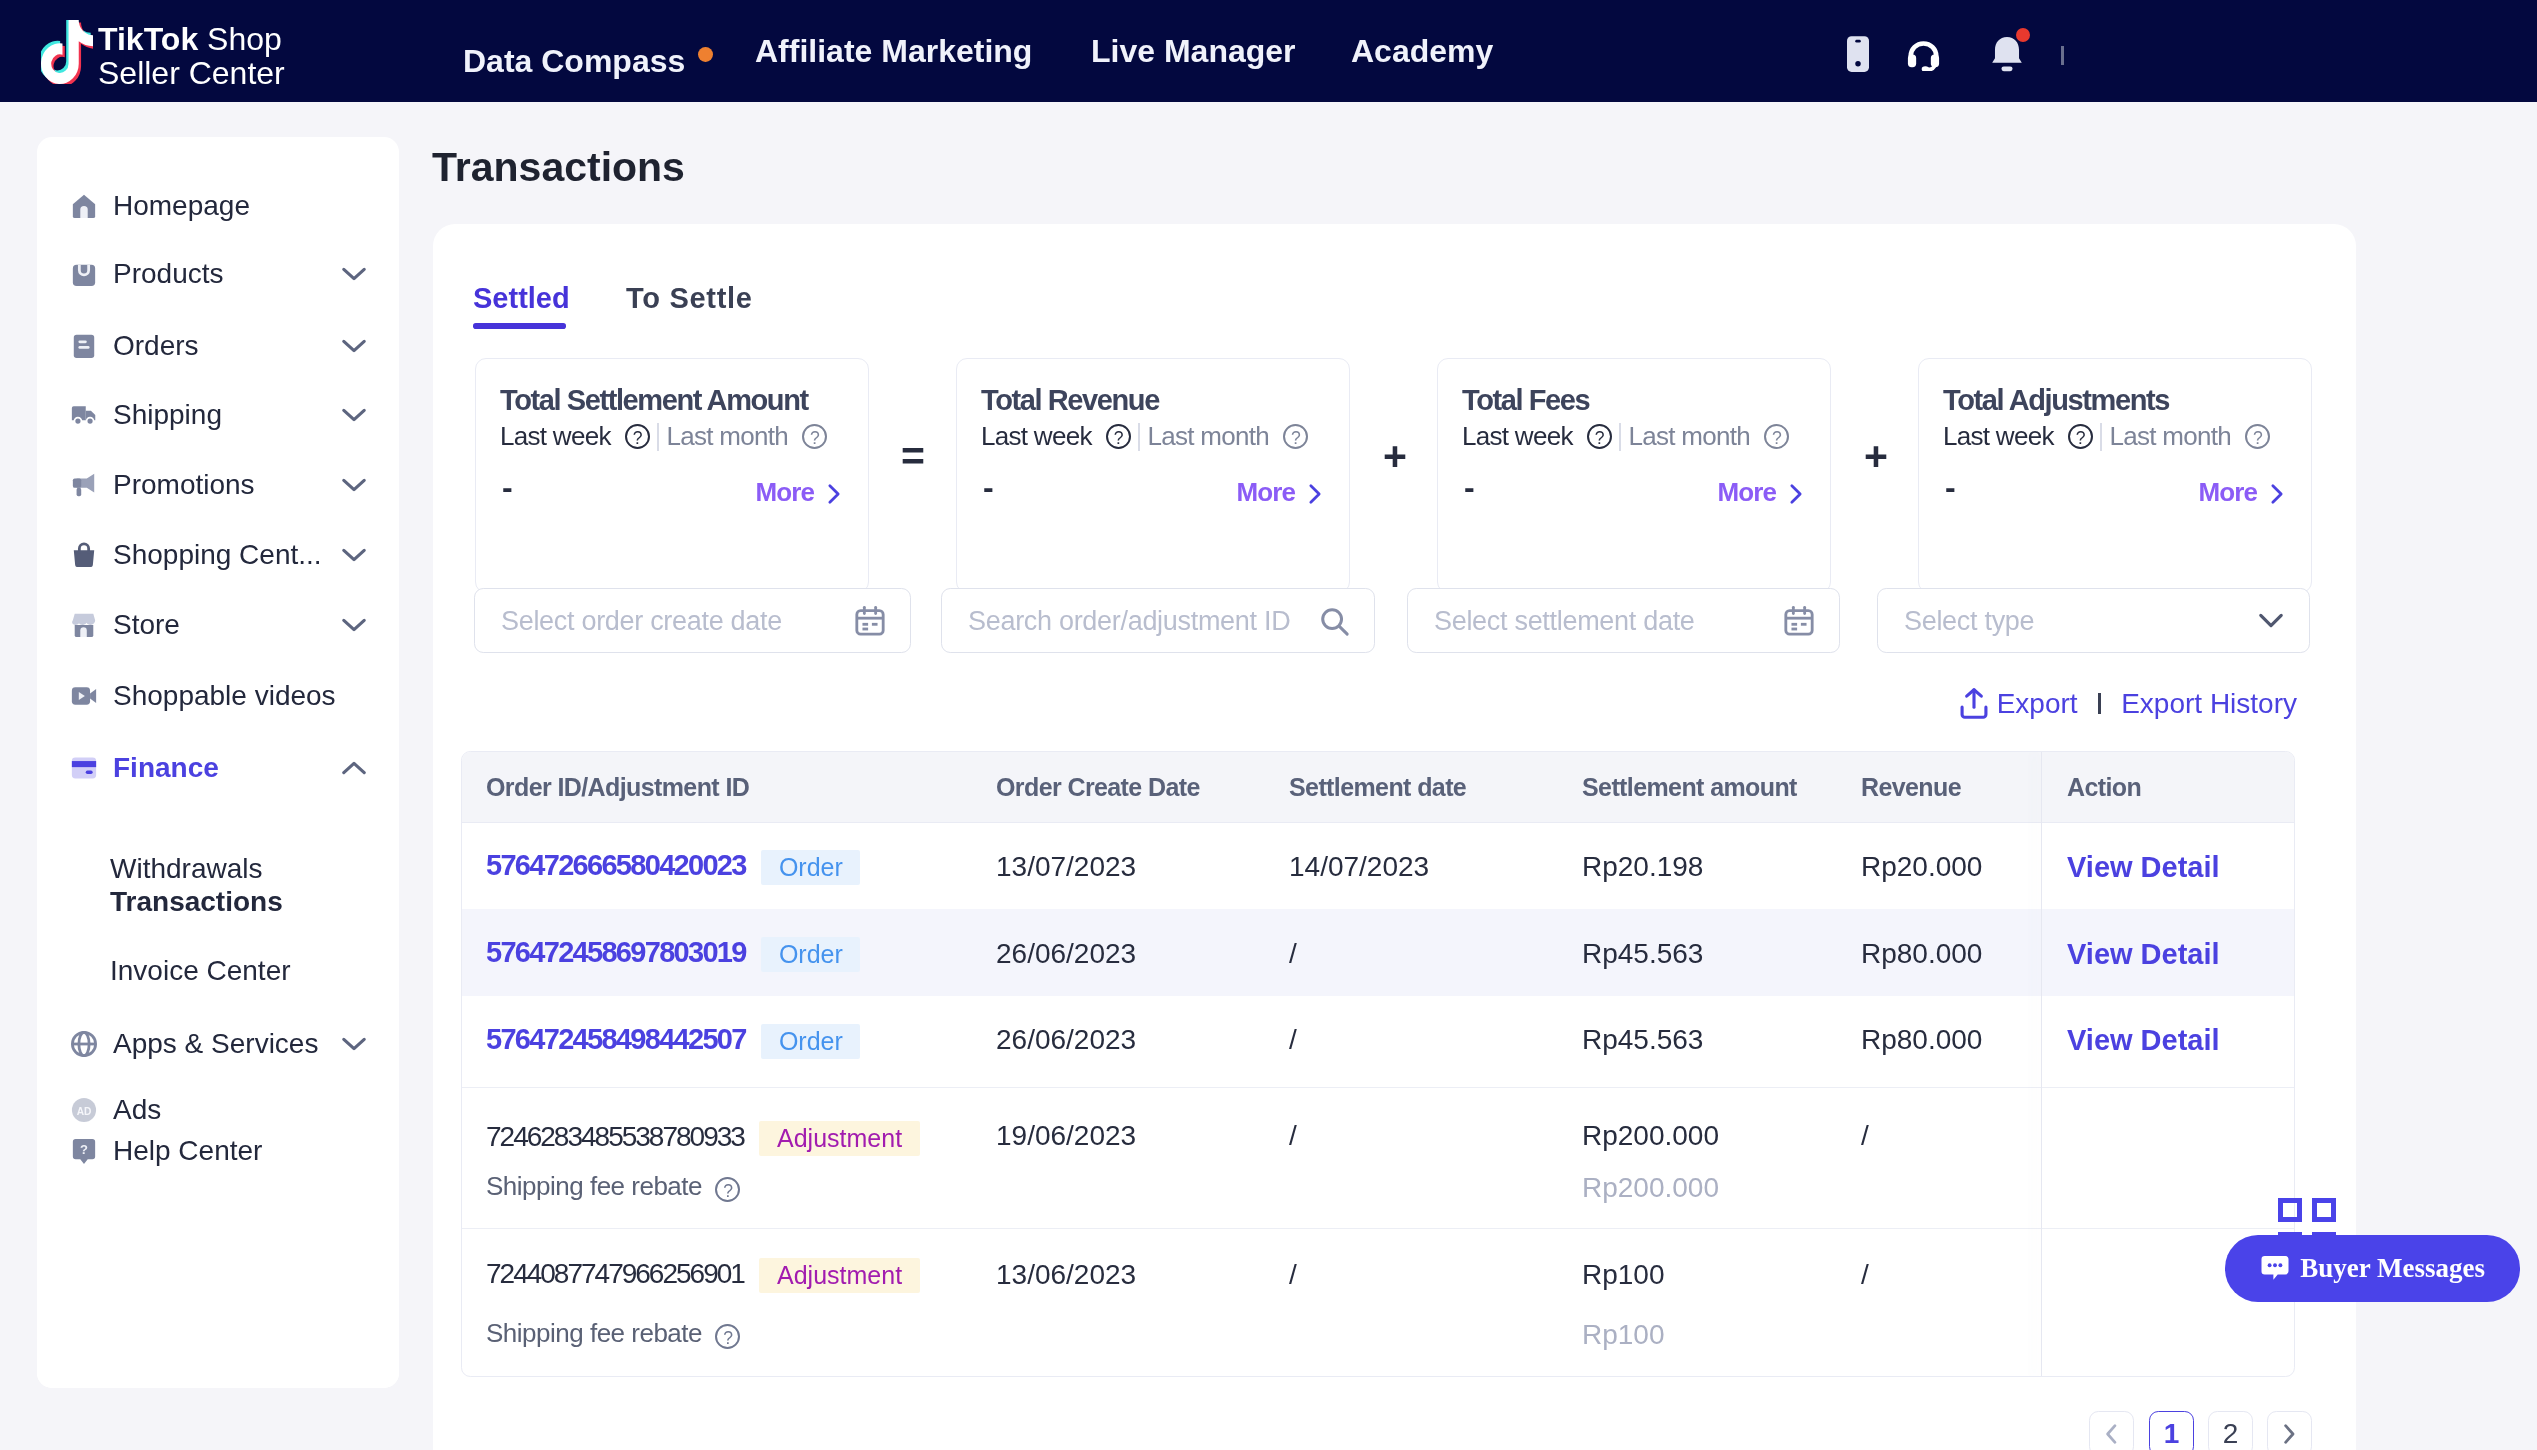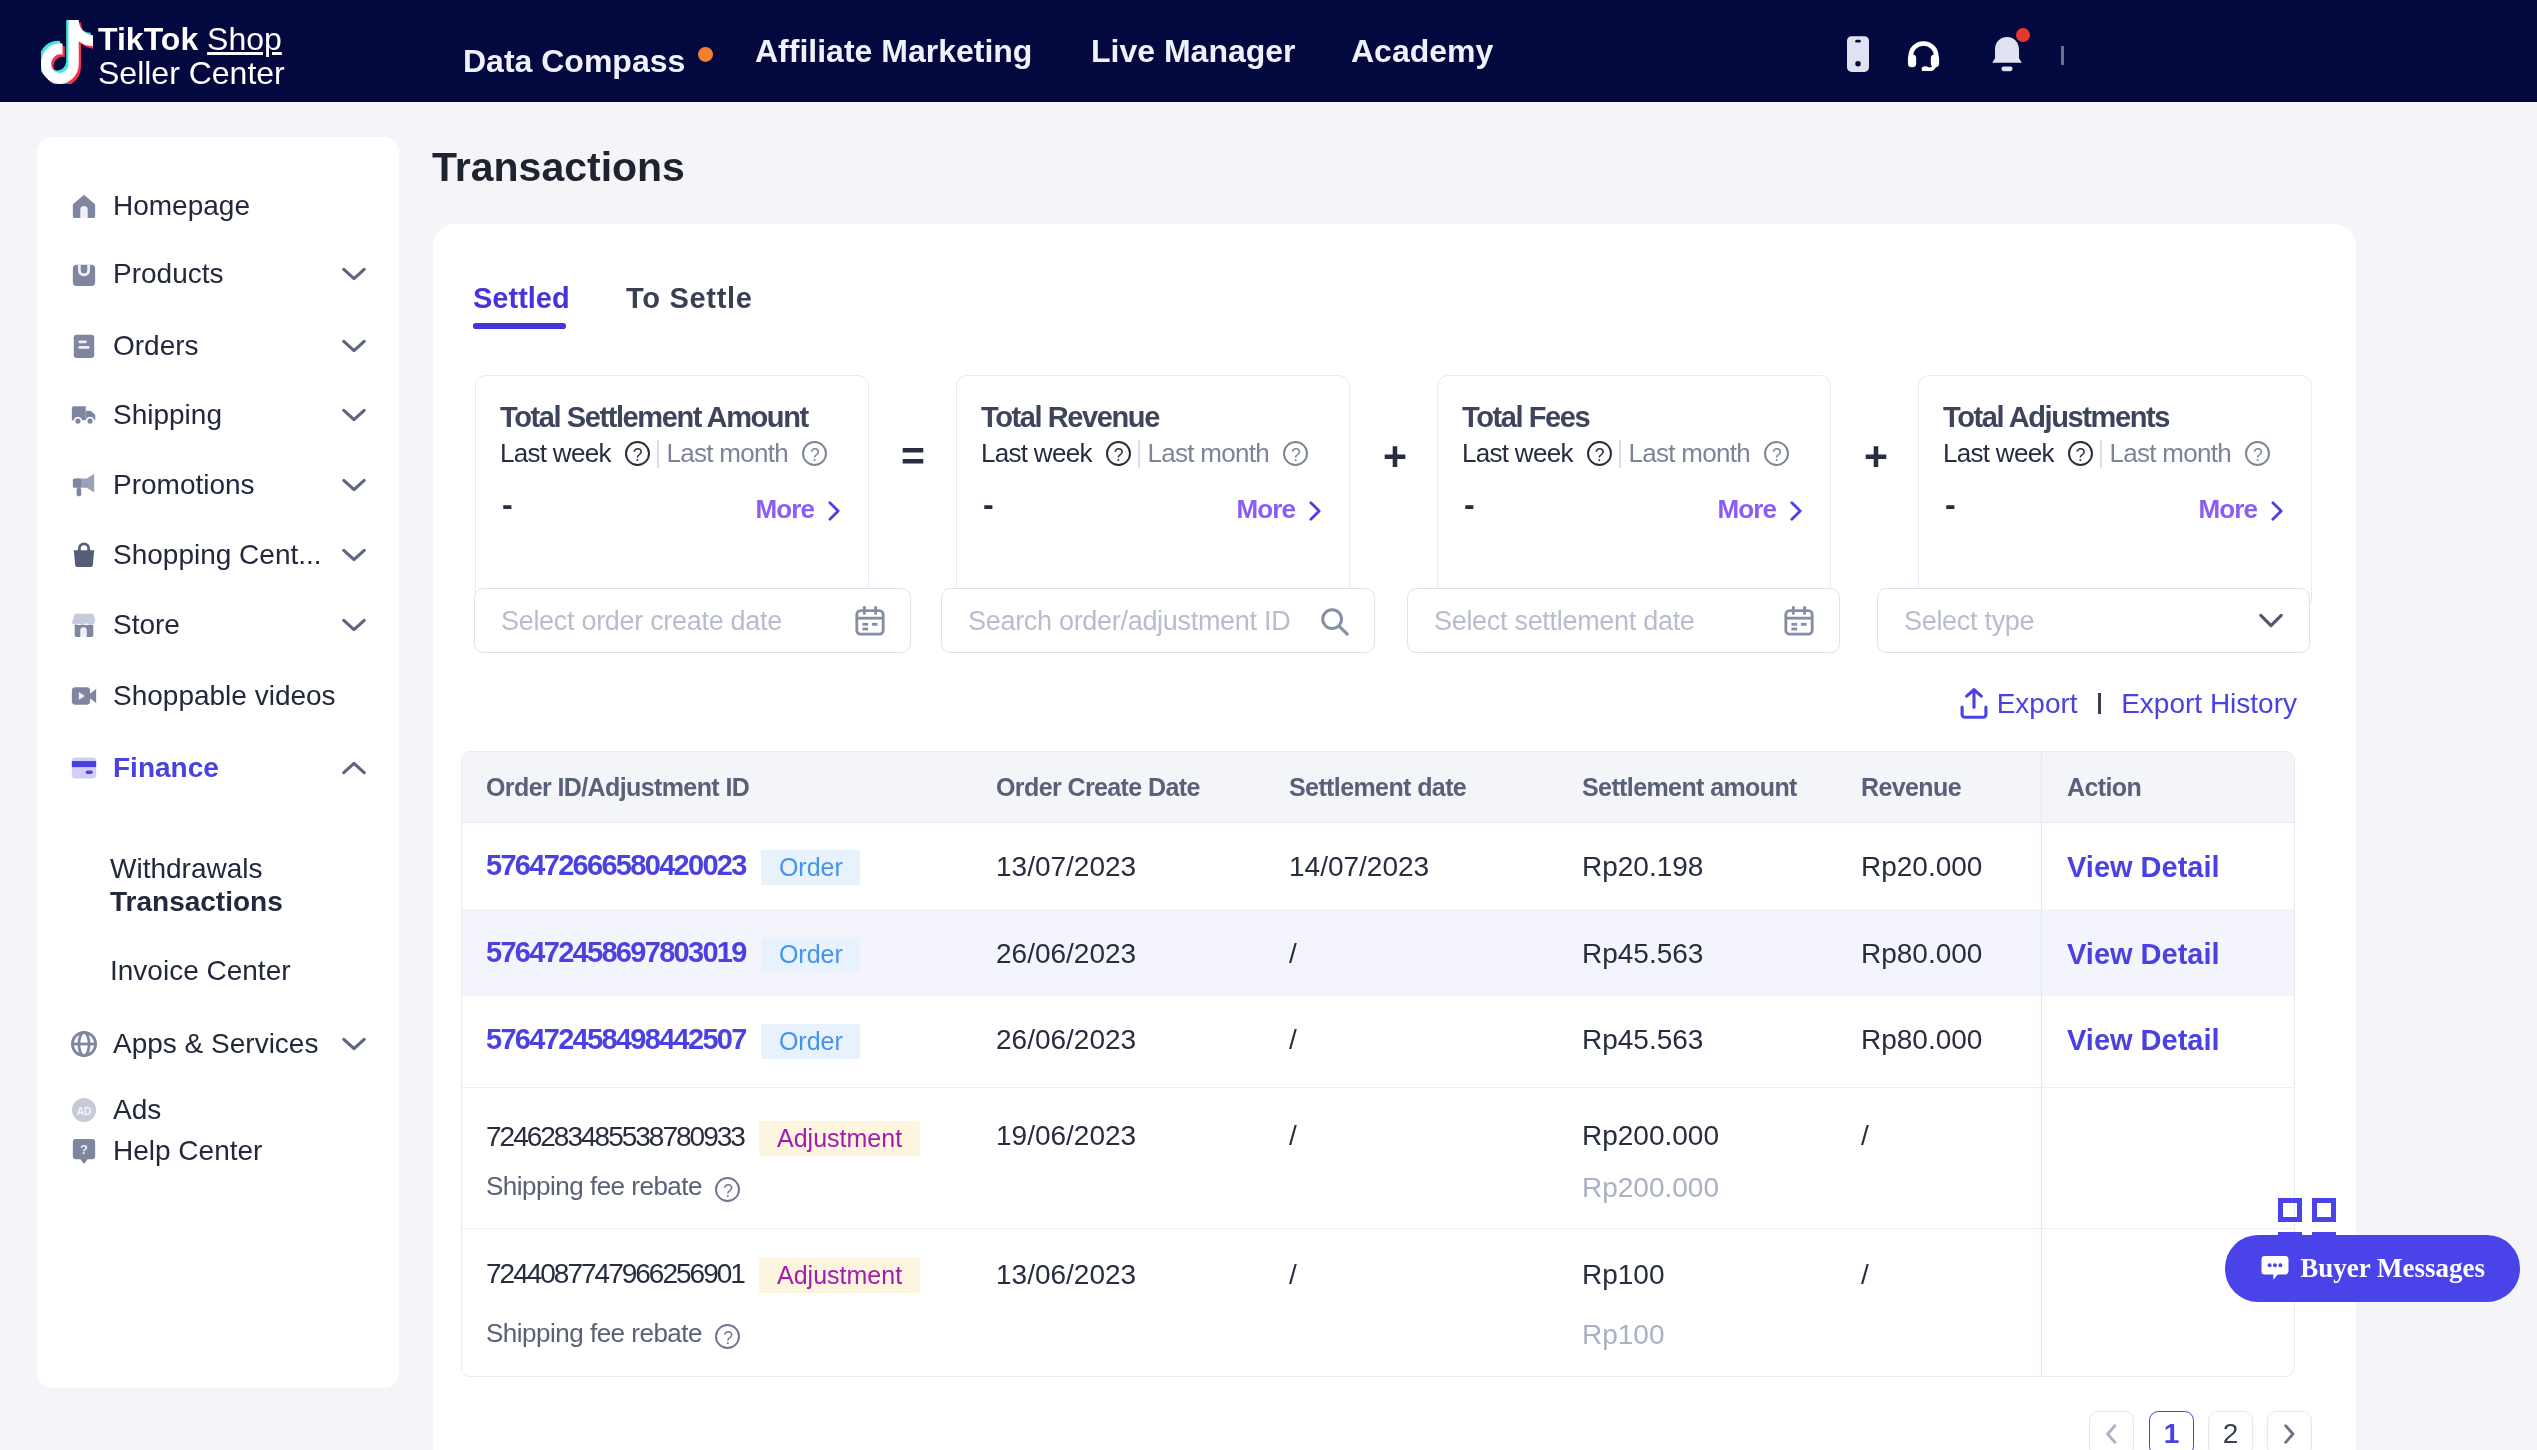--- a/index.html
+++ b/index.html
@@ -18,21 +18,21 @@
   .mi .ico { position:absolute; left:34px; top:50%; transform:translateY(-50%); width:26px; height:26px; }
   .mi .txt { position:absolute; left:76px; top:50%; transform:translateY(-50%); font-size:28px; color:#23283c; white-space:nowrap; }
   .mi .chev { position:absolute; right:31px; top:50%; transform:translateY(-50%); }
   .sub { font-size:28px; color:#23283c; position:absolute; left:73px; transform:translateY(-50%); white-space:nowrap; }
 
   
   #title { position:absolute; left:432px; top:144px; font-size:41px; font-weight:bold; color:#1f2330; }
   #card { position:absolute; left:433px; top:224px; width:1923px; height:1300px; background:#fff; border-radius:22px; }
 
   .tab { position:absolute; top:58px; font-size:29px; font-weight:bold; }
-  .scard { position:absolute; top:134px; width:394px; height:235px; border:1.9px solid #e9ebf4; border-radius:11px; background:#fff;margin-top:17px; }
+  .scard { position:absolute; top:134px; width:394px; height:235px; border:1.9px solid #e9ebf4; border-radius:11px; background:#fff; }
   .scard .t { position:absolute; left:24px; top:25px; font-size:29px; font-weight:600; color:#3d445c; white-space:nowrap; letter-spacing:-1.4px; }
   .scard .lw { position:absolute; left:24px; top:62px; font-size:26px; letter-spacing:-0.7px; color:#272c3e; display:flex; align-items:center; white-space:nowrap; }
   .scard .dash { position:absolute; left:26px; top:110px; font-size:32px; font-weight:bold; color:#272c3e; }
   .scard .more { position:absolute; right:54px; top:118px; font-size:26px; letter-spacing:-0.9px; font-weight:600; color:#8b5cf6; }
   .op { position:absolute; font-size:41px; font-weight:bold; color:#272c3e; top:209px; }
 
   .fin { position:absolute; top:364px; height:65px; border:1.9px solid #dfe2ec; border-radius:9.3px; background:#fff; }
   .fin .ph { position:absolute; left:26px; top:50%; transform:translateY(-50%); font-size:27px; letter-spacing:-0.3px; color:#b8bdce; white-space:nowrap; }
   .fin svg { position:absolute; right:24px; top:50%; transform:translateY(-50%); }
 
@@ -67,21 +67,21 @@
 </head>
 <body>
 
 <div id="nav">
   <svg class="abs" style="left:41px; top:20.4px;" width="52" height="64" viewBox="0 0 448 512" preserveAspectRatio="none">
     <path transform="translate(-20,-20)" fill="#40e8e0" d="M448,209.91a210.06,210.06,0,0,1-122.77-39.25V349.38A162.55,162.55,0,1,1,185,188.31V278.2a74.62,74.62,0,1,0,52.23,71.18V0l88,0a121.18,121.18,0,0,0,1.86,22.17h0A122.18,122.18,0,0,0,381,102.39a121.43,121.43,0,0,0,67,20.14Z"></path>
     <path transform="translate(20,20)" fill="#f1334f" d="M448,209.91a210.06,210.06,0,0,1-122.77-39.25V349.38A162.55,162.55,0,1,1,185,188.31V278.2a74.62,74.62,0,1,0,52.23,71.18V0l88,0a121.18,121.18,0,0,0,1.86,22.17h0A122.18,122.18,0,0,0,381,102.39a121.43,121.43,0,0,0,67,20.14Z"></path>
     <path fill="#fff" d="M448,209.91a210.06,210.06,0,0,1-122.77-39.25V349.38A162.55,162.55,0,1,1,185,188.31V278.2a74.62,74.62,0,1,0,52.23,71.18V0l88,0a121.18,121.18,0,0,0,1.86,22.17h0A122.18,122.18,0,0,0,381,102.39a121.43,121.43,0,0,0,67,20.14Z"></path>
   </svg>
   <div class="abs" style="left:98px; top:22px; color:#fff; font-size:32px; line-height:34px; white-space:nowrap;">
-    <div><span style="font-weight:bold;">TikTok</span> <span style="font-weight:400;text-decoration:underline;">Shop</span></div>
+    <div><span style="font-weight:bold;">TikTok</span> <span style="font-weight:400;">Shop</span></div>
     <div style="font-weight:400;">Seller Center</div>
   </div>
   <div class="navitem" style="left:463px;margin-top:10px;">Data Compass</div>
   <div class="navdot" style="left:698px; top:47px;"></div>
   <div class="navitem" style="left:755px;">Affiliate Marketing</div>
   <div class="navitem" style="left:1091px;">Live Manager</div>
   <div class="navitem" style="left:1351px;">Academy</div>
   <svg class="abs" style="left:1847px; top:36px;" width="22" height="36" viewBox="0 0 24 39">
       <rect x="0" y="0" width="24" height="39" rx="5" fill="#dfe2f0"></rect>
       <rect x="9" y="4" width="6" height="3" rx="1.5" fill="#03083f"></rect>

